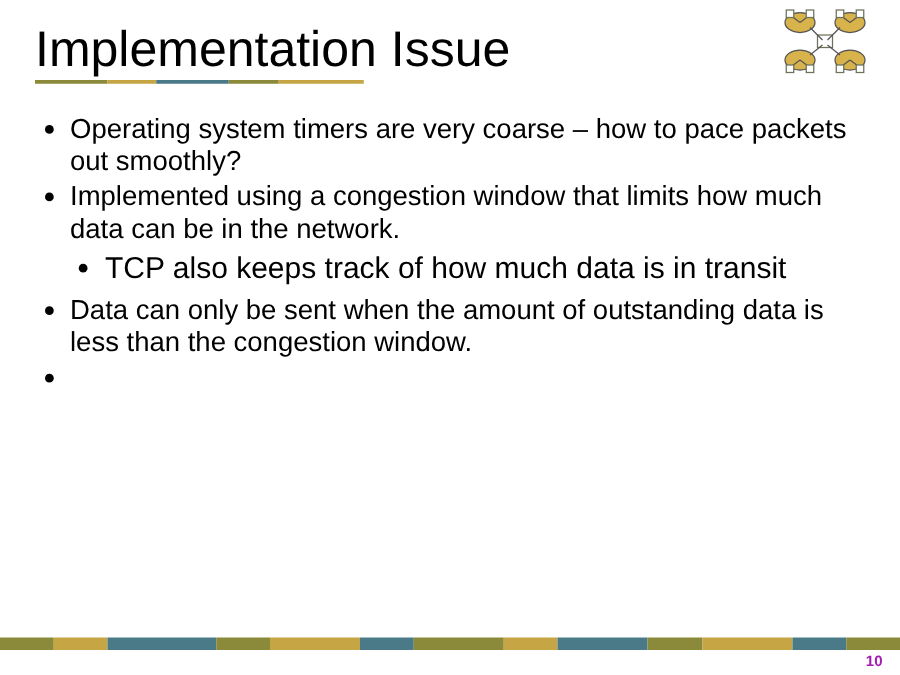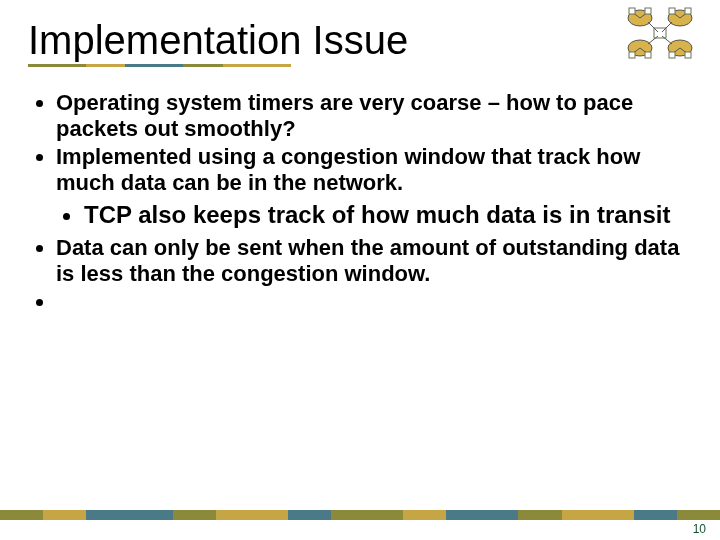--- a/index.html
+++ b/index.html
@@ -56,21 +56,20 @@
   .content {
     position: absolute;
     top: 90px;
     left: 34px;
     right: 20px;
   }
   ul.top {
     margin: 0;
     padding: 0 0 0 22px;
     list-style: disc;
-    font-weight: bold;
   }
   ul.top > li {
     font-size: 22px;
     line-height: 1.18;
     margin: 0 0 2px 0;
   }
   ul.sub {
     margin: 4px 0 6px 0;
     padding: 0 0 0 28px;
     list-style: disc;
@@ -92,21 +91,22 @@
   }
   .footer-bar span {
     height: 100%;
   }
 
   .page-num {
     position: absolute;
     right: 14px;
     bottom: 4px;
     font-size: 12px;
-    color: #14532d;
+    color: #a21caf;
+    font-weight: bold;
   }
 </style>
 </head>
 <body>
 
 <div class="slide">
 
   <div class="title">Implementation Issue</div>
 
   <div class="title-underline">
@@ -150,21 +150,21 @@
       <line x1="62" y1="18" x2="52" y2="28"></line>
       <line x1="38" y1="40" x2="48" y2="32"></line>
       <line x1="62" y1="40" x2="52" y2="32"></line>
     </g>
   </svg>
 
   <div class="content">
     <ul class="top">
       <li>Operating system timers are very coarse – how to pace packets out smoothly?</li>
       <li>
-        <span>Implemented using a congestion window that track how much data can be in the network.</span>
+        <span>Implemented using a congestion window that limits how much data can be in the network.</span>
         <ul class="sub">
           <li>TCP also keeps track of how much data is in transit</li>
         </ul>
       </li>
       <li>
         <span>Data can only be sent when the amount of outstanding data is less than the congestion window.</span>
       </li>
       <li>
       </li>
     </ul>

